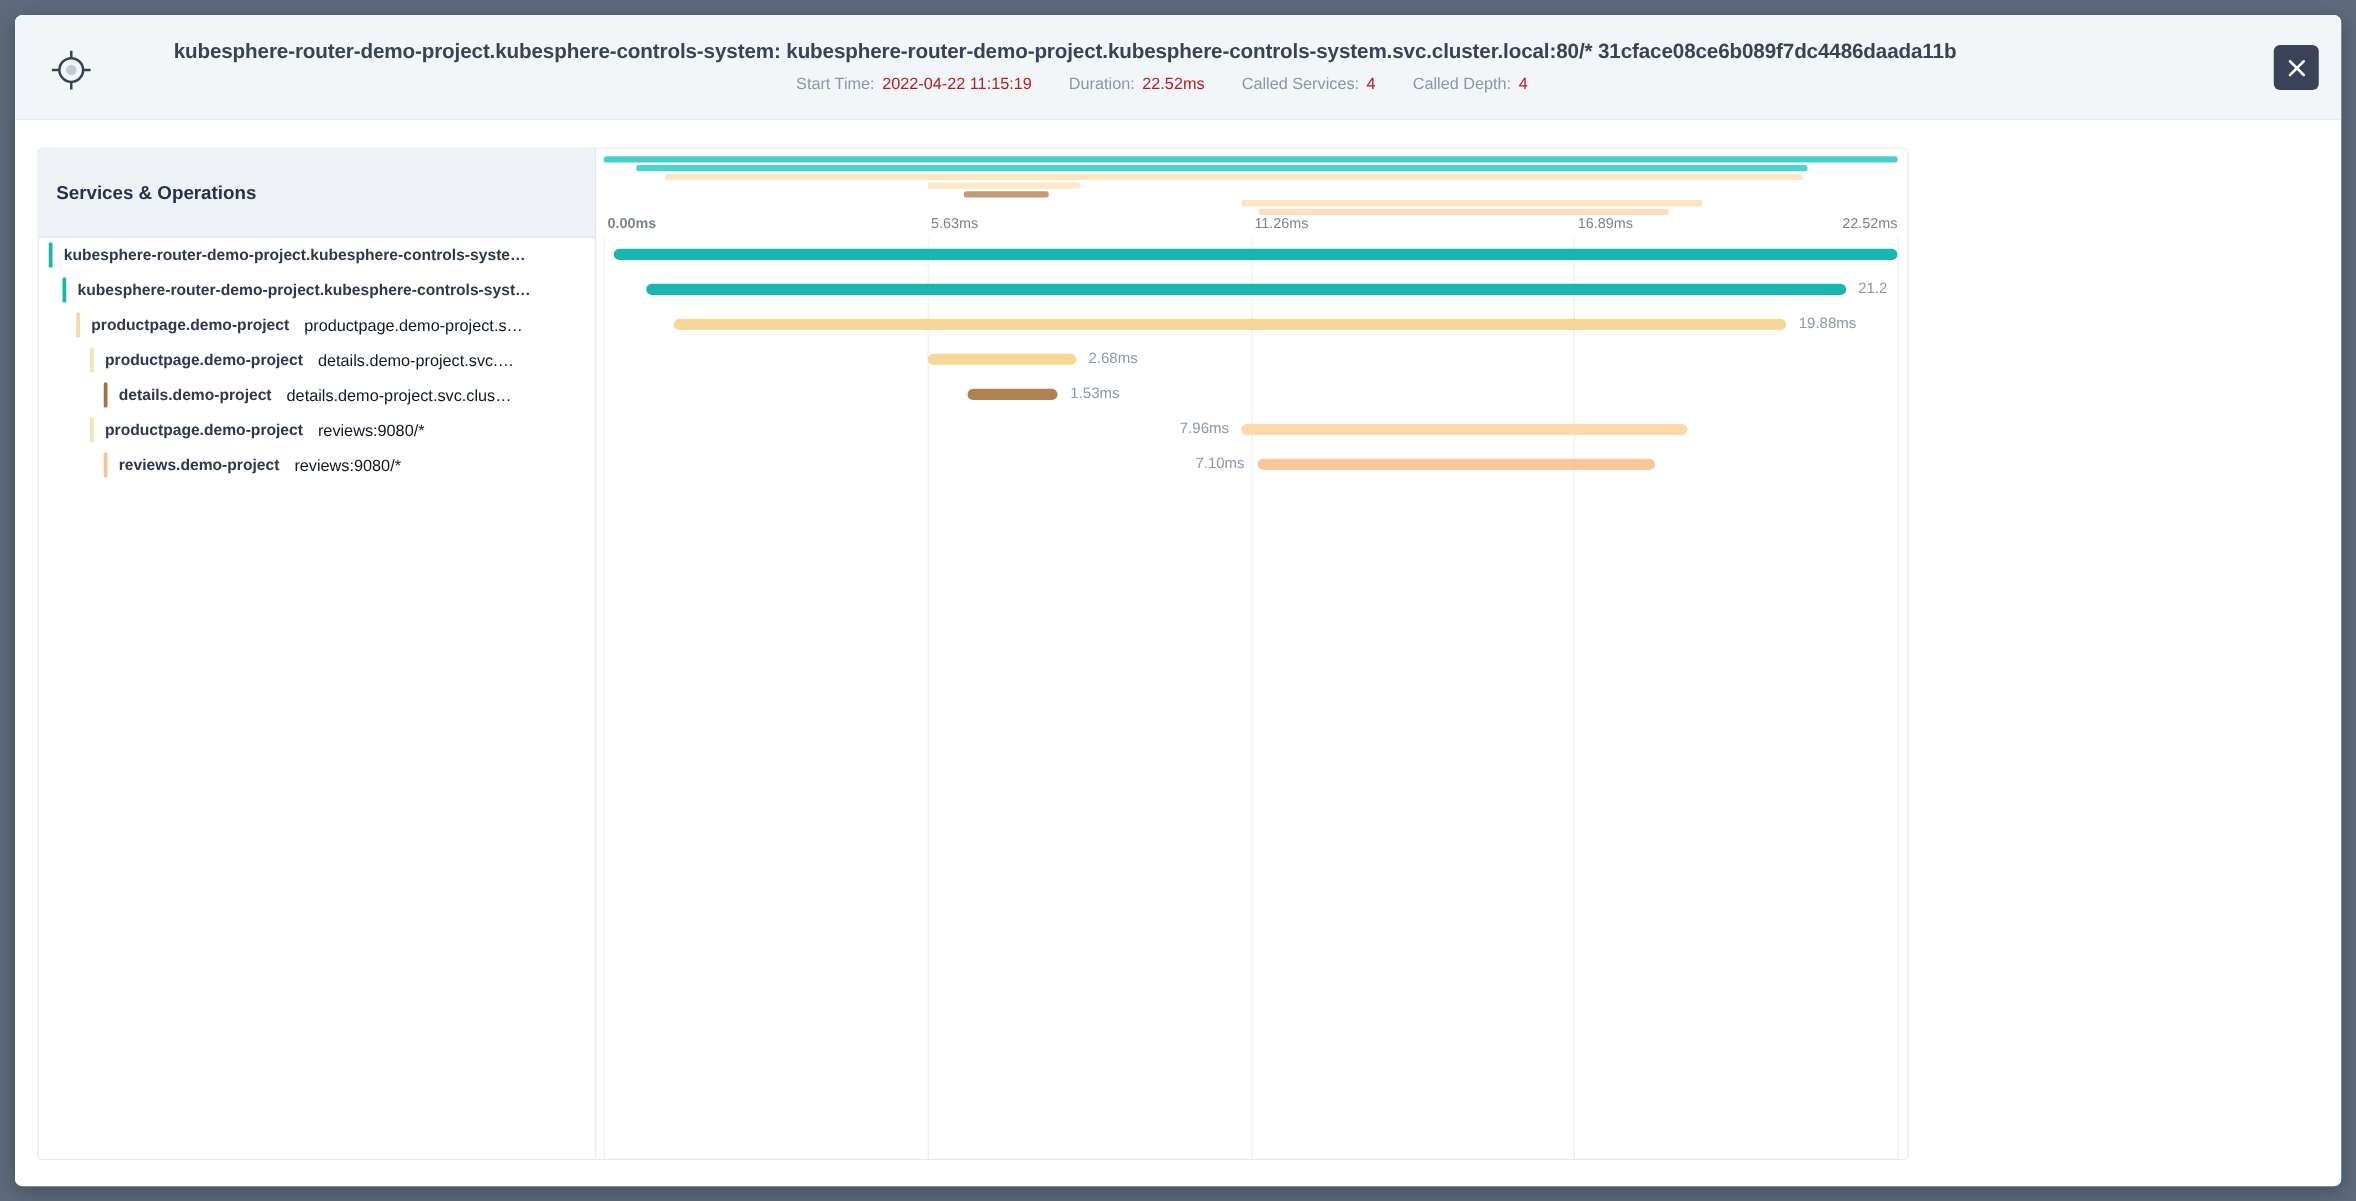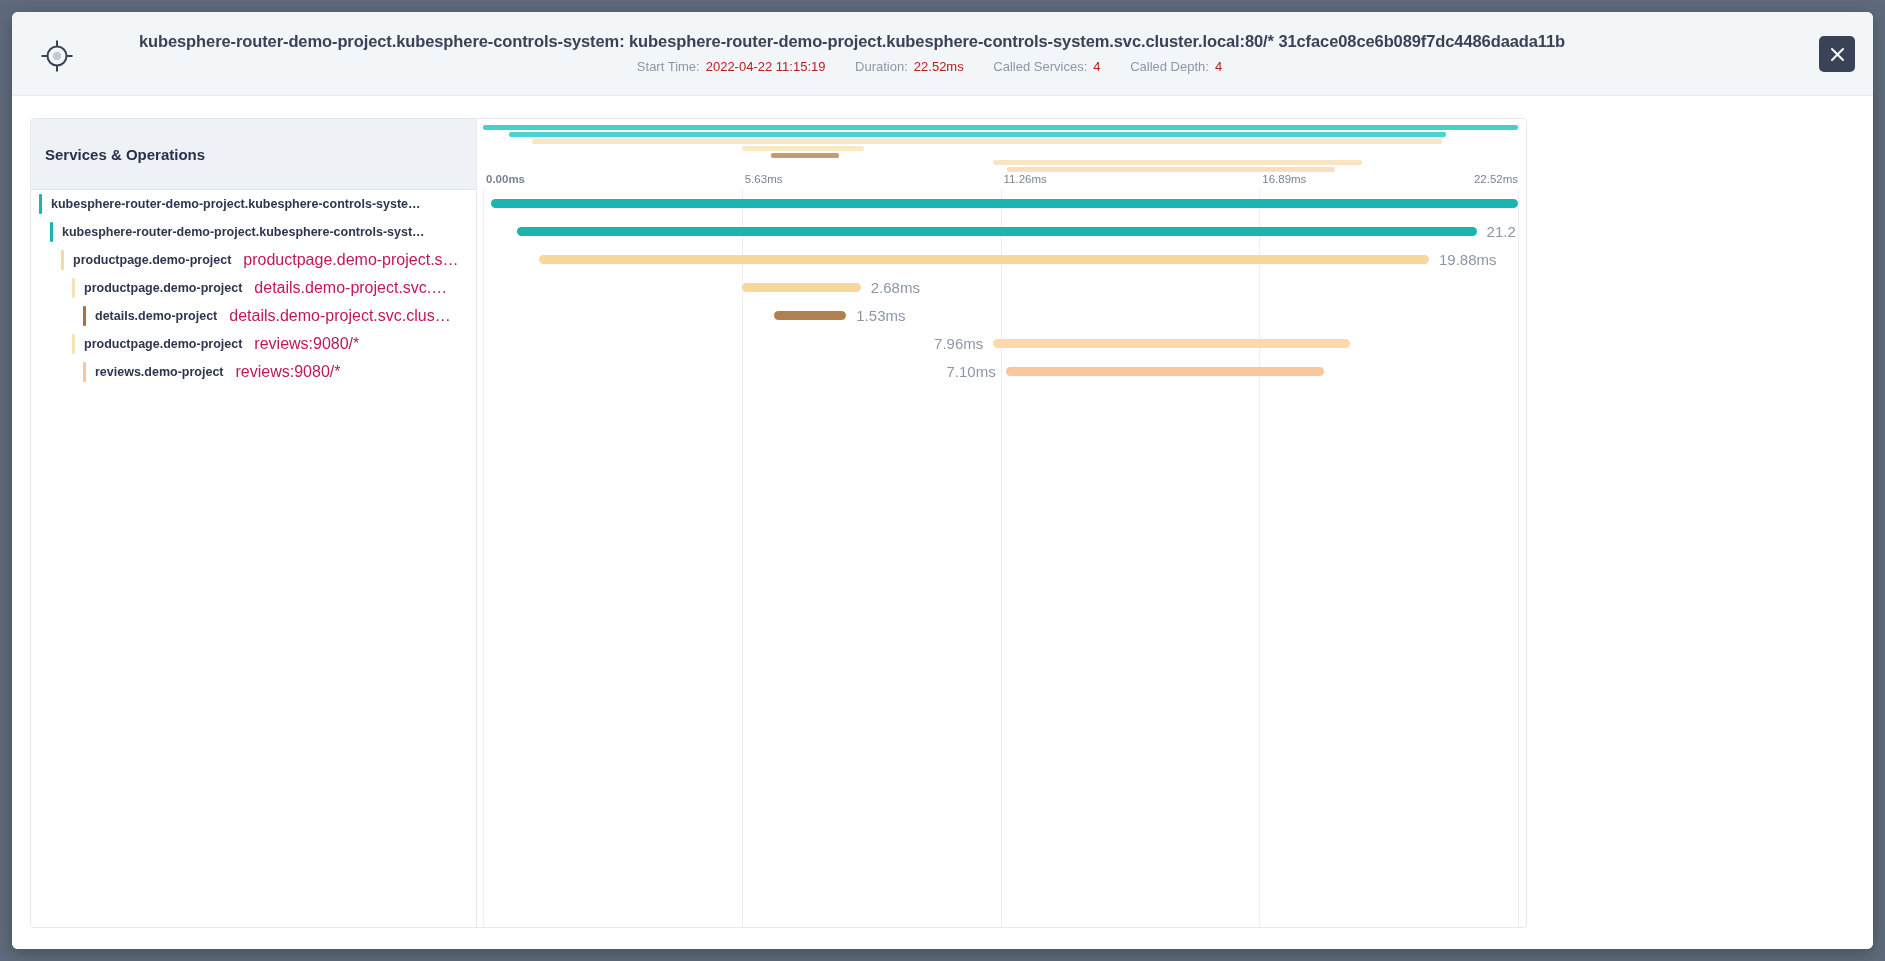--- a/index.html
+++ b/index.html
@@ -81,21 +81,21 @@
   }
   .left-head-title { font-size:15px; font-weight:bold; color:#28304a; }
   .tree { position:absolute; top:71px; left:0; right:0; bottom:0; }
   .tree-row {
     position:relative; height:28px;
     display:flex; align-items:center;
     white-space:nowrap; overflow:hidden;
   }
   .tick { width:3px; height:20px; border-radius:1px; flex:0 0 auto; margin-right:9px; }
   .svc { font-size:12.5px; font-weight:bold; color:#2e3650; flex:0 0 auto; }
-  .op  { font-size:16px; color:#be185d; margin-left:12px;
+  .op  { font-size:13px; color:#0f172a; margin-left:12px;
          overflow:hidden; text-overflow:ellipsis; }
 
   
   .right-col { position:absolute; left:446px; top:0; right:0; bottom:0; overflow:hidden; }
   .minimap { position:relative; height:63px; background:#ffffff; }
   .mini-bar { position:absolute; height:5px; border-radius:2px; }
   .ruler {
     position:relative; height:8px; background:#ffffff;
     border-bottom:0;
   }
@@ -105,21 +105,21 @@
   }
   .ruler-lbl.last { transform:translateX(-100%); }
   .grid { position:absolute; top:63px; left:0; right:0; bottom:0; }
   .gridline { position:absolute; top:0; bottom:0; width:1px; background:#ebeff4; }
   .rows { position:absolute; top:71px; left:0; right:0; bottom:0; }
   .span-row { position:relative; height:28px; }
   .bar {
     position:absolute; top:9px; height:9px; border-radius:4.5px;
   }
   .bar-lbl {
-    position:absolute; top:5px; font-size:15px; color:#8d96a8; white-space:nowrap;
+    position:absolute; top:5px; font-size:12px; color:#8d96a8; white-space:nowrap;
   }
   .bar-lbl.right-of {  }
   .bar-lbl.left-of { transform:translateX(-100%); }
 </style>
 </head>
 <body>
 
 <div class="modal">
 
   <div class="modal-header">

